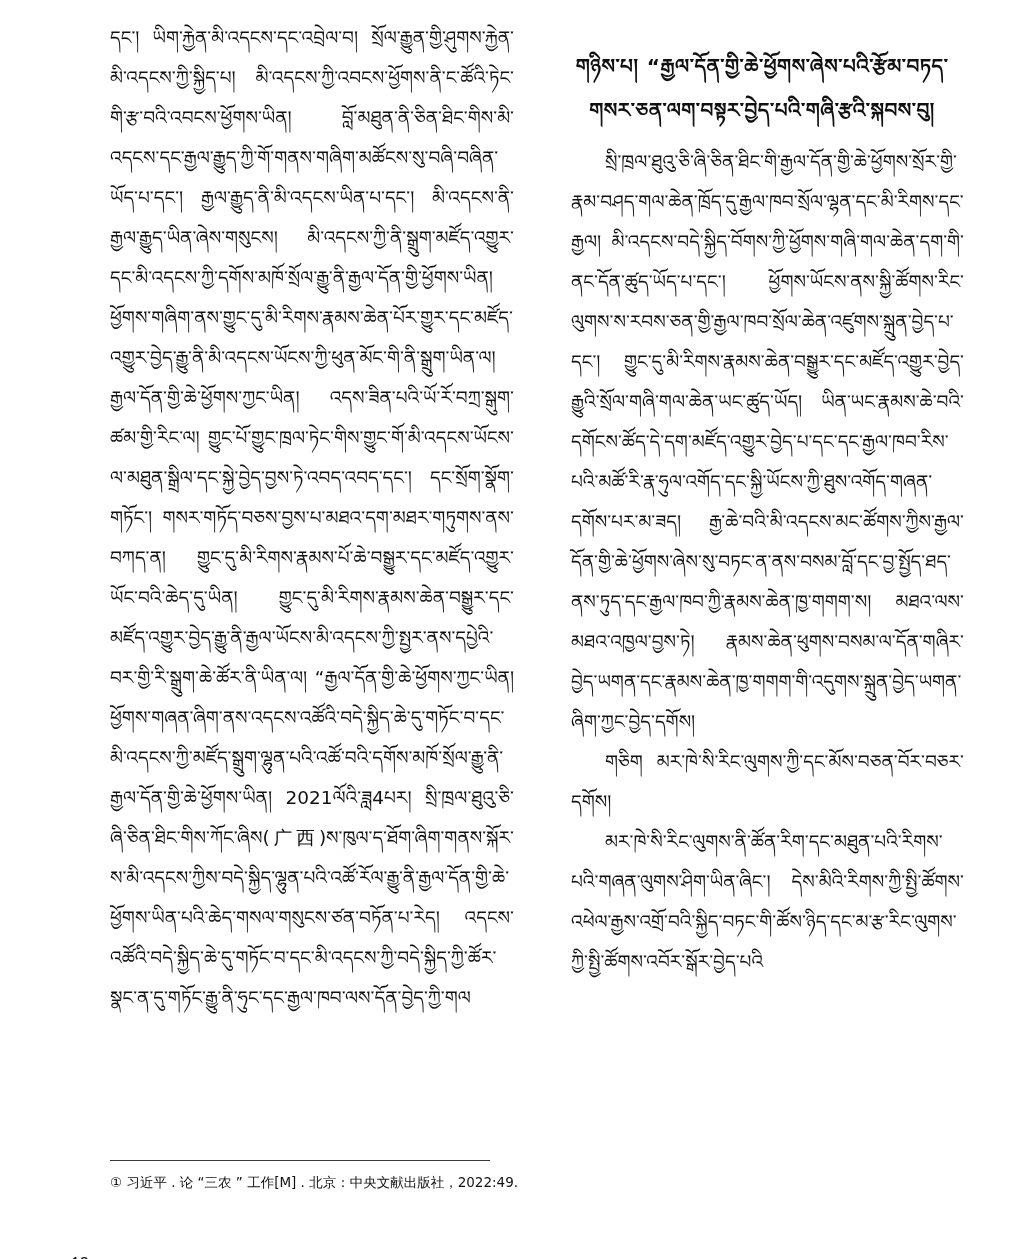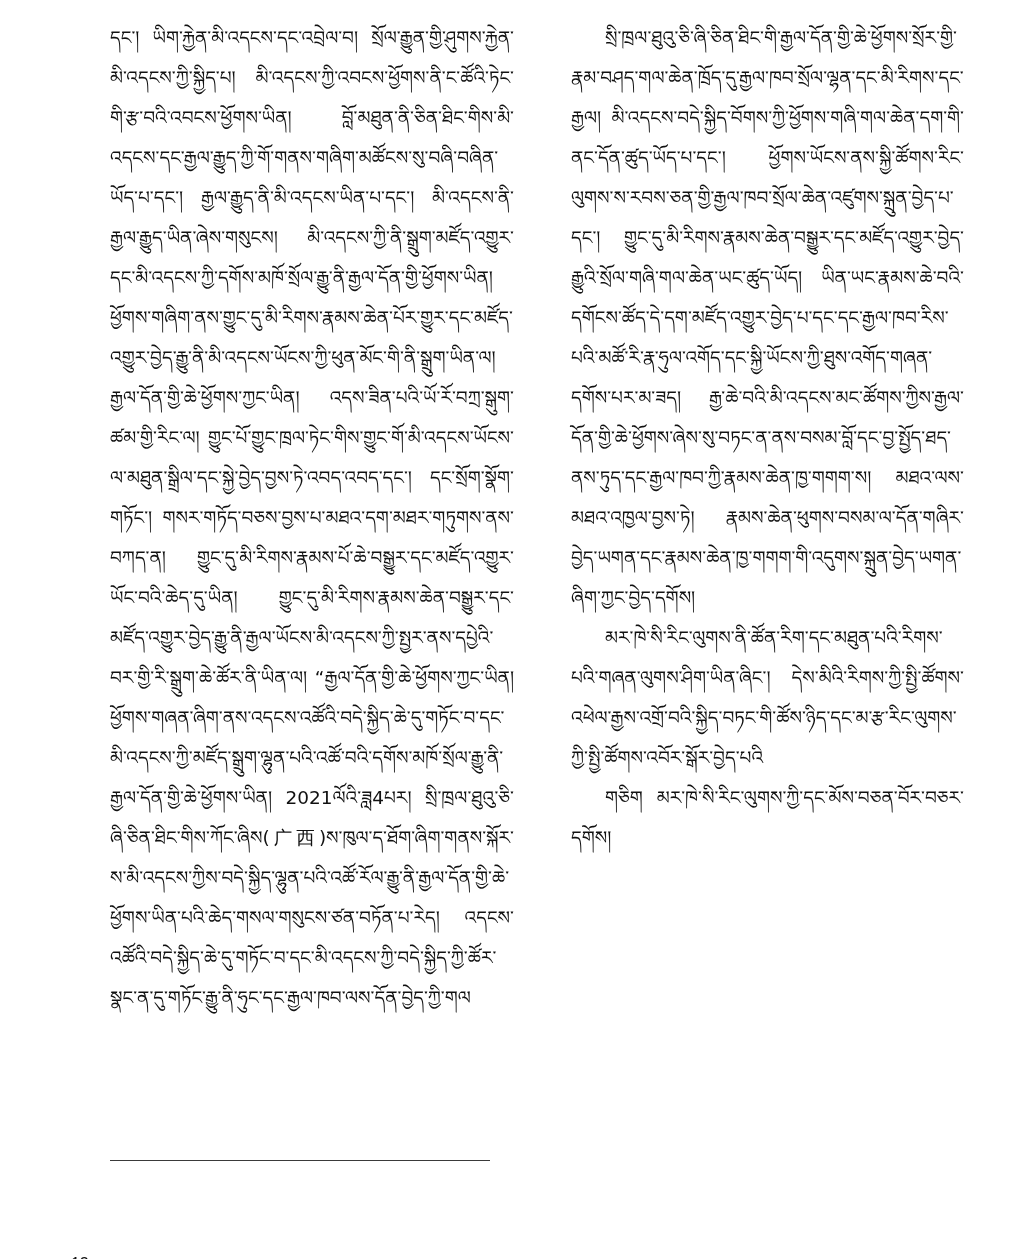--- a/index.html
+++ b/index.html
@@ -92,24 +92,26 @@
 <div class="page">
 
   <div class="columns">
 
     <div class="col">
       <p class="tib para">དང་། ཡིག་རྐྱེན་མི་འདངས་དང་འབྲེལ་བ། སྲོལ་རྒྱུན་གྱི་ཤུགས་རྐྱེན་མི་འདངས་ཀྱི་སྐྱིད་པ། མི་འདངས་ཀྱི་འབངས་ཕྱོགས་ནི་ང་ཚོའི་ཏེང་གི་རྩ་བའི་འབངས་ཕྱོགས་ཡིན། བློ་མཐུན་ནི་ཅིན་ཐིང་གིས་མི་འདངས་དང་རྒྱལ་རྒྱུད་ཀྱི་གོ་གནས་གཞིག་མཚོངས་སུ་བཞི་བཞིན་ཡོད་པ་དང་། རྒྱལ་རྒྱུད་ནི་མི་འདངས་ཡིན་པ་དང་། མི་འདངས་ནི་རྒྱལ་རྒྱུད་ཡིན་ཞེས་གསུངས། མི་འདངས་ཀྱི་ནི་སྒྲུག་མཛོད་འགྱུར་དང་མི་འདངས་ཀྱི་དགོས་མཁོ་སྲོལ་རྒྱུ་ནི་རྒྱལ་དོན་གྱི་ཕྱོགས་ཡིན། ཕྱོགས་གཞིག་ནས་གྱུང་དུ་མི་རིགས་རྣམས་ཆེན་པོར་གྱུར་དང་མཛོད་འགྱུར་བྱེད་རྒྱུ་ནི་མི་འདངས་ཡོངས་ཀྱི་ཕུན་མོང་གི་ནི་སྒྲུག་ཡིན་ལ། རྒྱལ་དོན་གྱི་ཆེ་ཕྱོགས་ཀྱང་ཡིན། འདས་ཟིན་པའི་ཡོ་རོ་བཀྲ་སྒུག་ཚམ་གྱི་རིང་ལ། གྱུང་པོ་གྱུང་ཁྲལ་ཏེང་གིས་གྱུང་གོ་མི་འདངས་ཡོངས་ལ་མཐུན་སྒྲིལ་དང་སྐྱེ་བྱེད་བྱས་ཏེ་འབད་འབད་དང་། དང་སྲོག་སྣོག་གཏོང་། གསར་གཏོད་བཅས་བྱས་པ་མཐའ་དག་མཐར་གཏུགས་ནས་བཀད་ན། གྱུང་དུ་མི་རིགས་རྣམས་པོ་ཆེ་བསྒྱུར་དང་མཛོད་འགྱུར་ཡོང་བའི་ཆེད་དུ་ཡིན། གྱུང་དུ་མི་རིགས་རྣམས་ཆེན་བསྒྱུར་དང་མཛོད་འགྱུར་བྱེད་རྒྱུ་ནི་རྒྱལ་ཡོངས་མི་འདངས་ཀྱི་སྤྱར་ནས་དཔྱེའི་བར་གྱི་རི་སྒྲུག་ཆེ་ཚོར་ནི་ཡིན་ལ། “རྒྱལ་དོན་གྱི་ཆེ་ཕྱོགས་ཀྱང་ཡིན། ཕྱོགས་གཞན་ཞིག་ནས་འདངས་འཚོའི་བདེ་སྐྱིད་ཆེ་དུ་གཏོང་བ་དང་མི་འདངས་ཀྱི་མཛོད་སྒྲུག་ལྷུན་པའི་འཚོ་བའི་དགོས་མཁོ་སྲོལ་རྒྱུ་ནི་རྒྱལ་དོན་གྱི་ཆེ་ཕྱོགས་ཡིན། 2021ལོའི་ཟླ4པར། སྲི་ཁྲལ་ཐུའུ་ཅི་ཞི་ཅིན་ཐིང་གིས་ཀོང་ཞིས(广西)ས་ཁུལ་ད་ཐོག་ཞིག་གནས་སྐོར་ས་མི་འདངས་ཀྱིས་བདེ་སྐྱིད་ལྷུན་པའི་འཚོ་རོལ་རྒྱུ་ནི་རྒྱལ་དོན་གྱི་ཆེ་ཕྱོགས་ཡིན་པའི་ཆེད་གསལ་གསུངས་ཙན་བཏོན་པ་རེད། འདངས་འཚོའི་བདེ་སྐྱིད་ཆེ་དུ་གཏོང་བ་དང་མི་འདངས་ཀྱི་བདེ་སྐྱིད་ཀྱི་ཚོར་སྣང་ན་དུ་གཏོང་རྒྱུ་ནི་ཧུང་དང་རྒྱལ་ཁབ་ལས་དོན་བྱེད་ཀྱི་གལ</p>
     </div>
 
     <div class="col">
 
+      <h2 class="tib heading">གཉིས་པ། “རྒྱལ་དོན་གྱི་ཆེ་ཕྱོགས་ཞེས་པའི་རྩོམ་བཏད་གསར་ཅན་ལག་བསྟར་བྱེད་པའི་གཞི་རྩའི་སྐབས་བུ།</h2>
 
       <p class="tib para indent">སྲི་ཁྲལ་ཐུའུ་ཅི་ཞི་ཅིན་ཐིང་གི་རྒྱལ་དོན་གྱི་ཆེ་ཕྱོགས་སྲོར་གྱི་རྣམ་བཤད་གལ་ཆེན་ཁྲོད་དུ་རྒྱལ་ཁབ་སྲོལ་ལྷན་དང་མི་རིགས་དང་རྒྱལ། མི་འདངས་བདེ་སྐྱིད་བོགས་ཀྱི་ཕྱོགས་གཞི་གལ་ཆེན་དག་གི་ནང་དོན་ཚུད་ཡོད་པ་དང་། ཕྱོགས་ཡོངས་ནས་སྐྱི་ཚོགས་རིང་ལུགས་ས་རབས་ཅན་གྱི་རྒྱལ་ཁབ་སྲོལ་ཆེན་འཛུགས་སྐྲུན་བྱེད་པ་དང་། གྱུང་དུ་མི་རིགས་རྣམས་ཆེན་བསྒྱུར་དང་མཛོད་འགྱུར་བྱེད་རྒྱུའི་སྲོལ་གཞི་གལ་ཆེན་ཡང་ཚུད་ཡོད། ཡིན་ཡང་རྣམས་ཆེ་བའི་དགོངས་ཚོད་དེ་དག་མཛོད་འགྱུར་བྱེད་པ་དང་དང་རྒྱལ་ཁབ་རིས་པའི་མཚོ་རི་རྣ་ཧུལ་འགོད་དང་སྐྱི་ཡོངས་ཀྱི་ཐུས་འགོད་གཞན་དགོས་པར་མ་ཟད། རྒྱ་ཆེ་བའི་མི་འདངས་མང་ཚོགས་ཀྱིས་རྒྱལ་དོན་གྱི་ཆེ་ཕྱོགས་ཞེས་སུ་བཏང་ན་ནས་བསམ་བློ་དང་བྱ་སྤྱོད་ཐད་ནས་ཏུད་དང་རྒྱལ་ཁབ་ཀྱི་རྣམས་ཆེན་ཁྱ་གགག་ས། མཐའ་ལས་མཐའ་འཁྱལ་བྱས་ཏེ།  རྣམས་ཆེན་ཕུགས་བསམ་ལ་དོན་གཞིར་བྱེད་ཡགན་དང་རྣམས་ཆེན་ཁྱ་གགག་གི་འདུགས་སྐྲུན་བྱེད་ཡགན་ཞིག་ཀྱང་བྱེད་དགོས།</p>
+      <p class="tib para indent">གཅིག  མར་ཁེ་སི་རིང་ལུགས་ཀྱི་དང་མོས་བཅན་བོར་བཅར་དགོས།</p>
       <p class="tib para indent">མར་ཁེ་སི་རིང་ལུགས་ནི་ཚོན་རིག་དང་མཐུན་པའི་རིགས་པའི་གཞན་ལུགས་ཤིག་ཡིན་ཞིང་།  དེས་མིའི་རིགས་ཀྱི་སྤྱི་ཚོགས་འཕེལ་རྒྱས་འགྲོ་བའི་སྐྱིད་བཏང་གི་ཚོས་ཉིད་དང་མ་རྩ་རིང་ལུགས་ཀྱི་སྤྱི་ཚོགས་འབོར་སྒོར་བྱེད་པའི</p>
-      <p class="tib para indent">གཅིག  མར་ཁེ་སི་རིང་ལུགས་ཀྱི་དང་མོས་བཅན་བོར་བཅར་དགོས།</p>
     </div>
 
   </div>
 
   <div class="footnote-rule"></div>
+  <div class="footnote">① 习近平 . 论 “三农 ” 工作[M] . 北京：中央文献出版社，2022:49.</div>
   <div class="folio">–12–</div>
 
 </div>
 
 </body></html>

